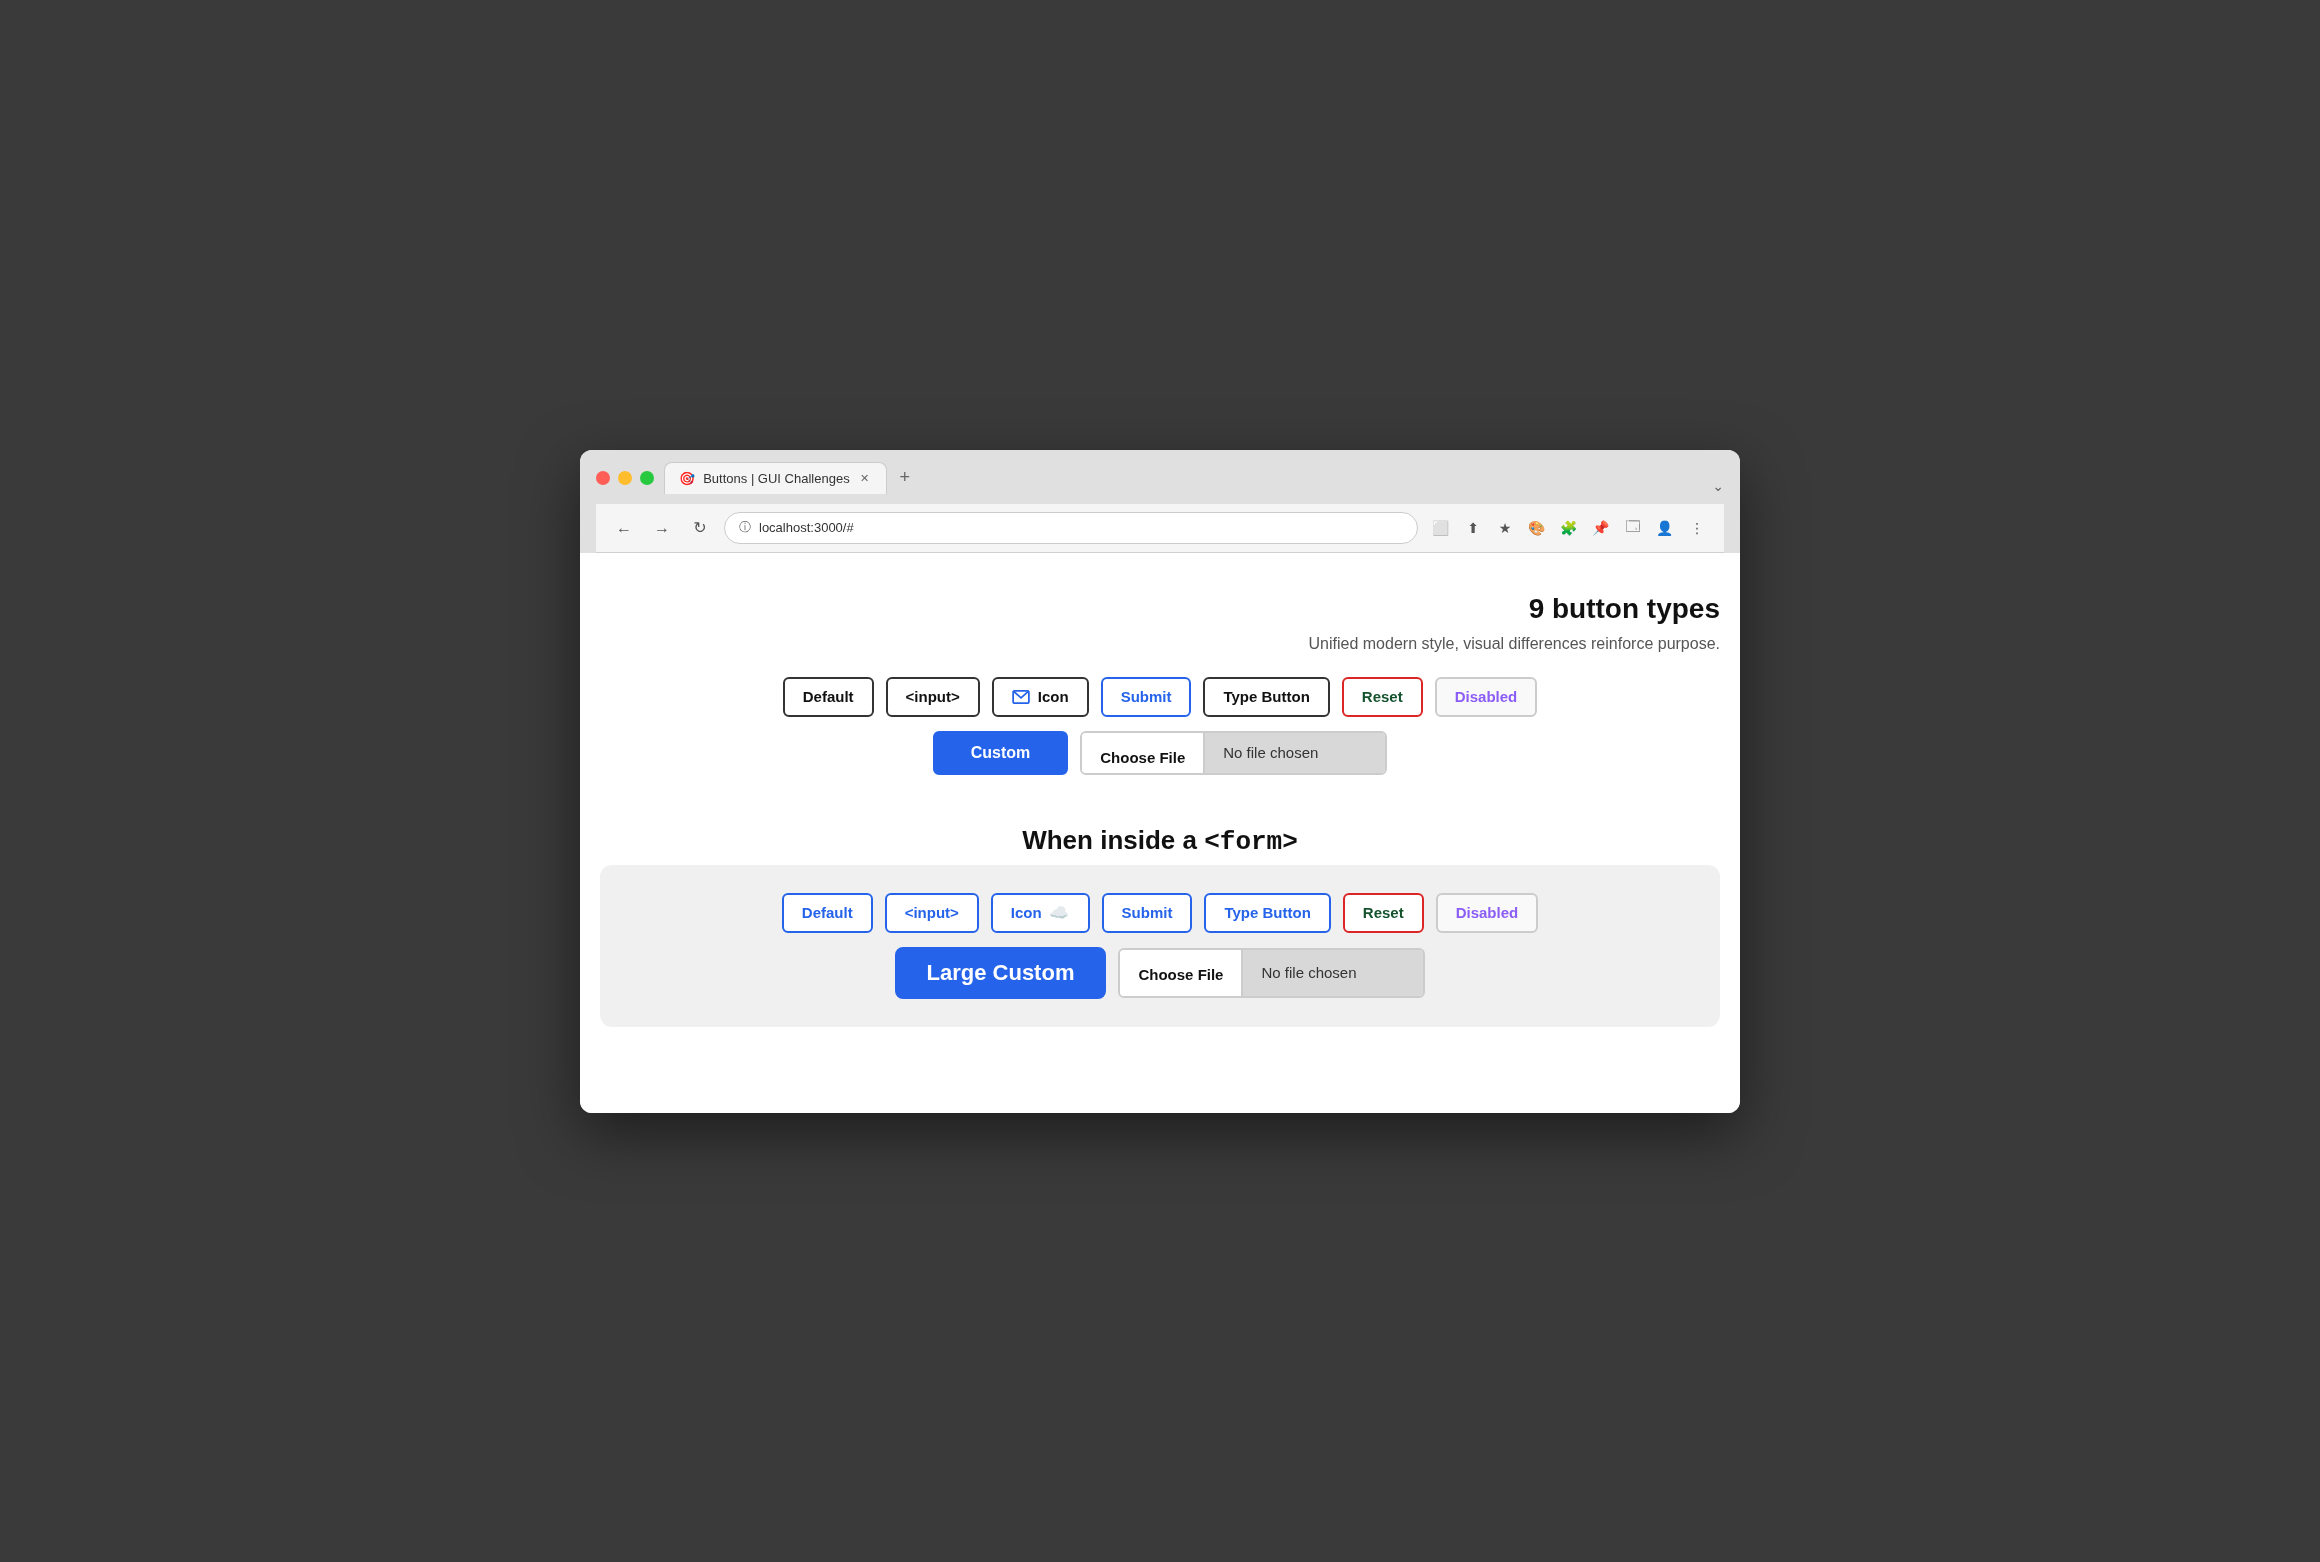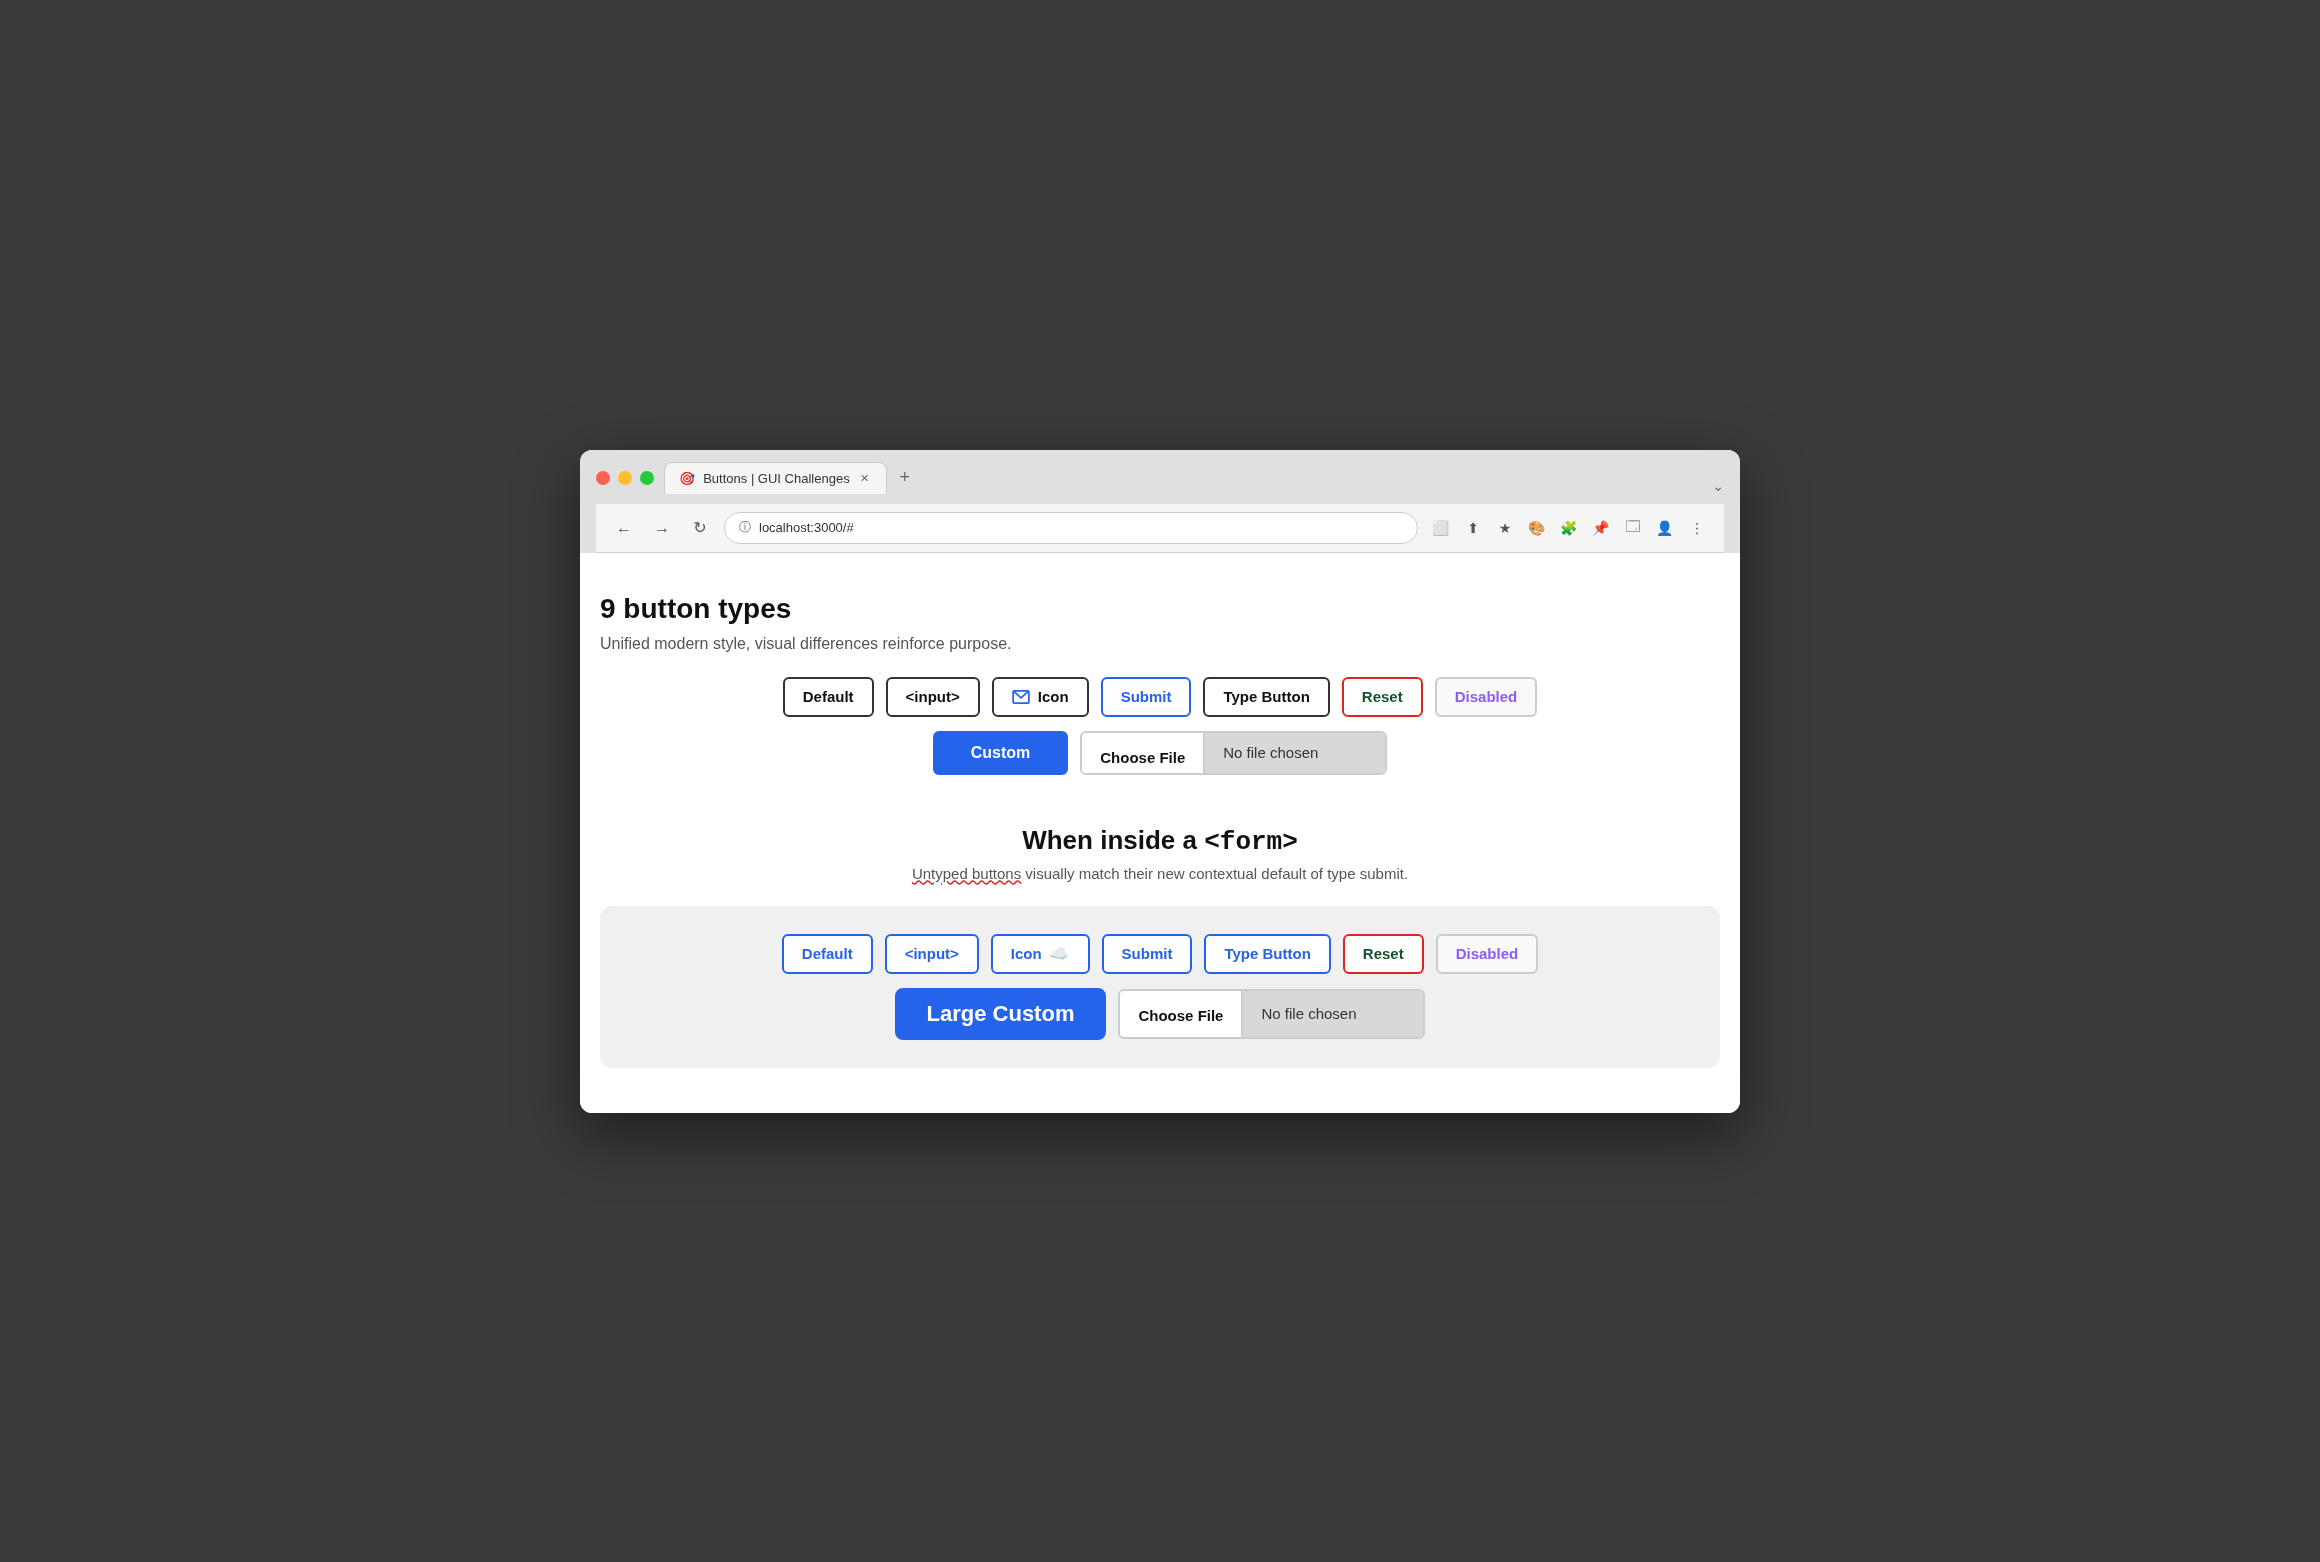--- a/index.html
+++ b/index.html
@@ -157,21 +157,21 @@
     }
 
     
     .browser-content {
       background: white;
       padding: 40px 20px;
       min-height: 560px;
     }
 
     .page-header {
-      text-align: left;
+      text-align: right;
       margin-bottom: 24px;
     }
 
     .page-title {
       font-size: 28px;
       font-weight: 700;
       color: #111;
       margin-bottom: 10px;
     }
 
@@ -434,23 +434,20 @@
         </div>
       </div>
     </div>
 
     <div class="section-2">
       <div class="section-2-title">
         <h2>
           <span>When inside a </span><code>&lt;form&gt;</code>
         </h2>
       </div>
-      <p class="section-2-subtitle">
-        <span class="underline-squiggle">Untyped buttons</span><span> visually match their new contextual default of type submit.</span>
-      </p>
       <div class="form-section">
         <div class="button-row">
           <button class="btn btn-default">Default</button>
           <button class="btn btn-input">&lt;input&gt;</button>
           <button class="btn btn-icon">
             <span>Icon</span>
             <span class="icon-cloud">☁️</span>
           </button>
           <button class="btn btn-submit">Submit</button>
           <button class="btn btn-type-button">Type Button</button>

